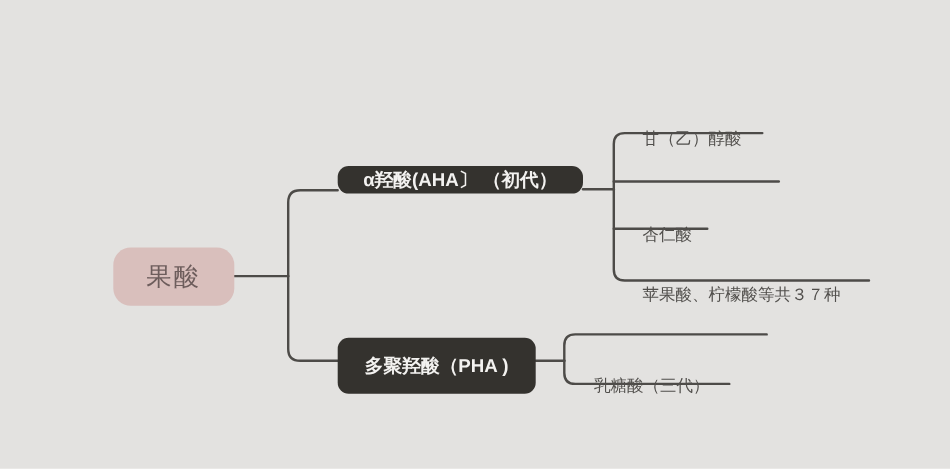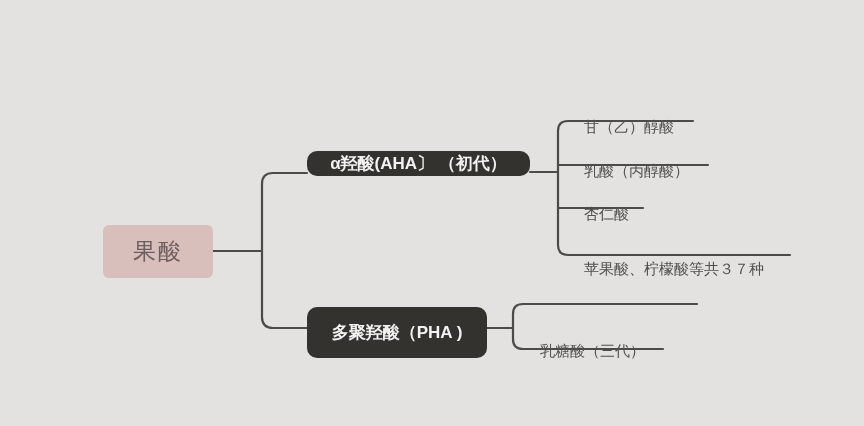--- a/index.html
+++ b/index.html
@@ -30,21 +30,21 @@
     display: flex;
     align-items: center;
     justify-content: center;
     box-sizing: border-box;
     white-space: nowrap;
   }
   .root-node {
     left: 103px; top: 225px;
     width: 110px; height: 53px;
     background: var(--root-bg, #d9bfbc);
-    border-radius: 6px;
+    border-radius: 16px;
     color: var(--root-text, #6d5d5c);
     font-size: 23px;
     letter-spacing: 2px;
   }
   .branch-node {
     background: var(--branch-bg, #34322e);
     border-radius: 10px;
     color: var(--branch-text, #f3f2f0);
     font-size: 17px;
     font-weight: bold;
@@ -95,21 +95,20 @@
   </svg>
 
   <div class="node root-node">果酸</div>
 
   <div class="node branch-node b1">α羟酸(AHA〕 （初代）</div>
 
   <div class="node branch-node b2">多聚羟酸（PHA )</div>
 
   <div class="leaf-label leaf-b1c1">甘（乙）醇酸</div>
 
-  <div class="leaf-label leaf-b1c2">乳酸（丙醇酸）</div>
 
   <div class="leaf-label leaf-b1c3">杏仁酸</div>
 
   <div class="leaf-label leaf-b1c4">苹果酸、柠檬酸等共３７种</div>
 
 
   <div class="leaf-label leaf-b2c2">乳糖酸（三代）</div>
 
 </div>
 

